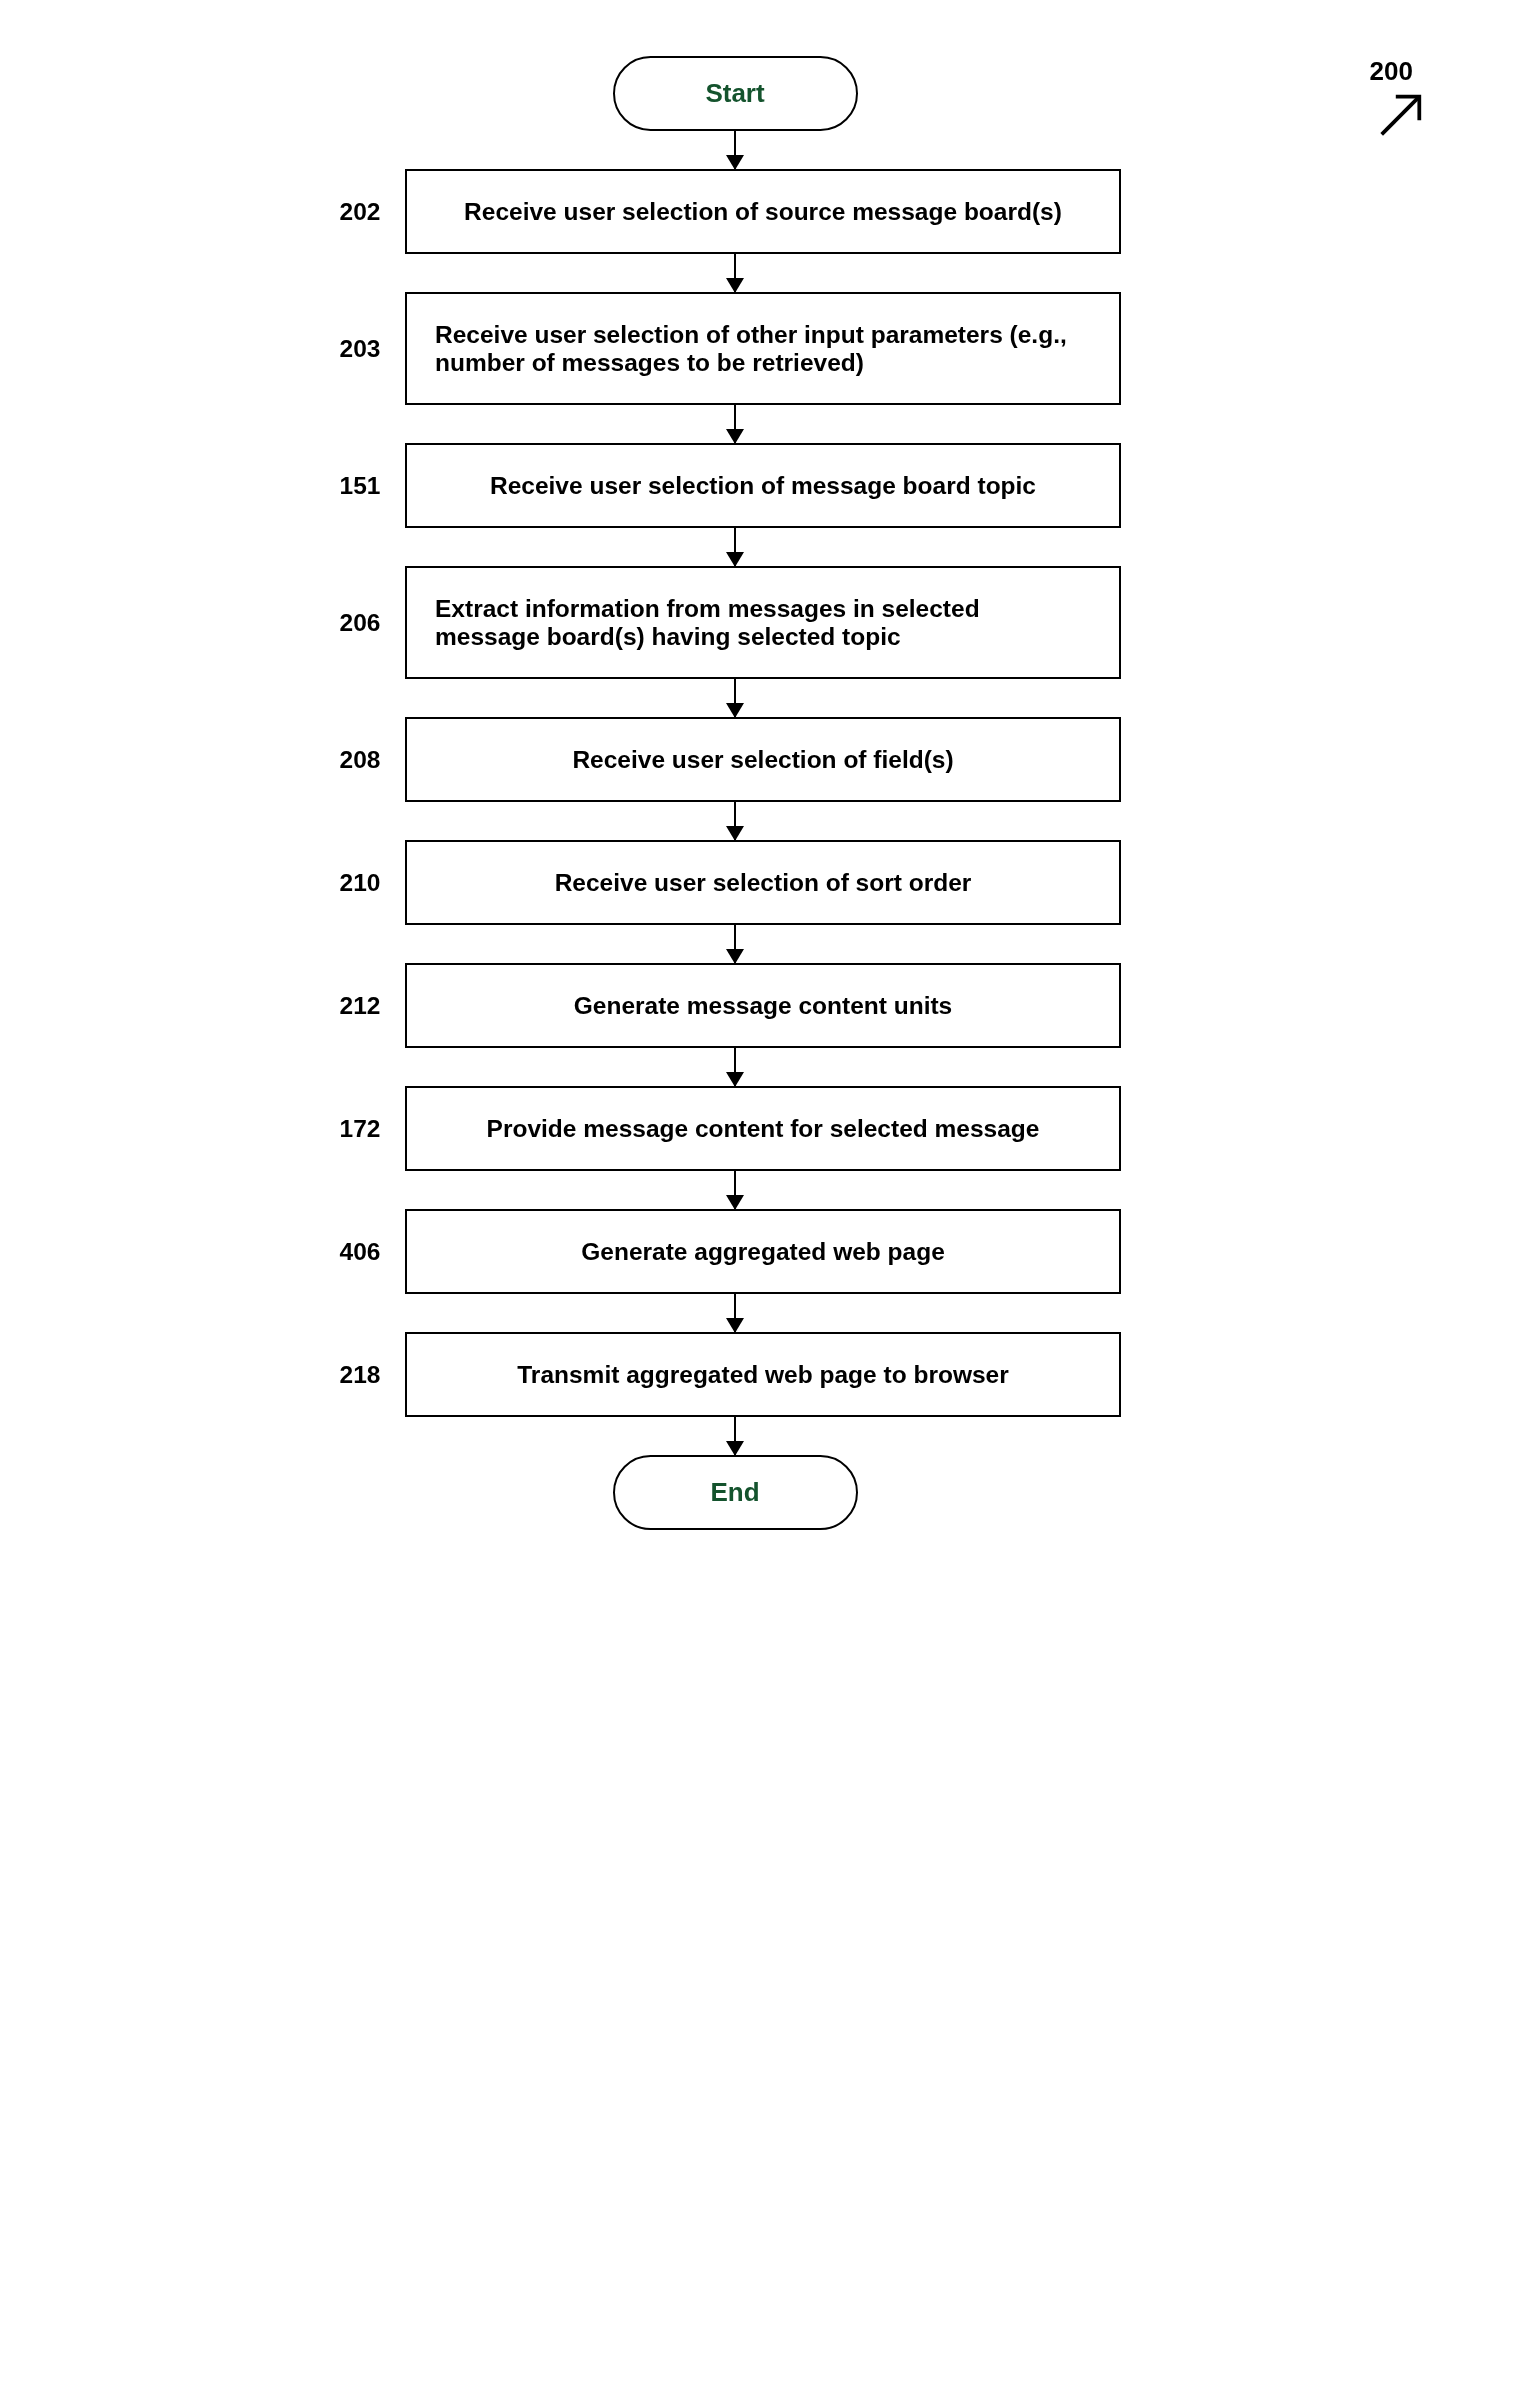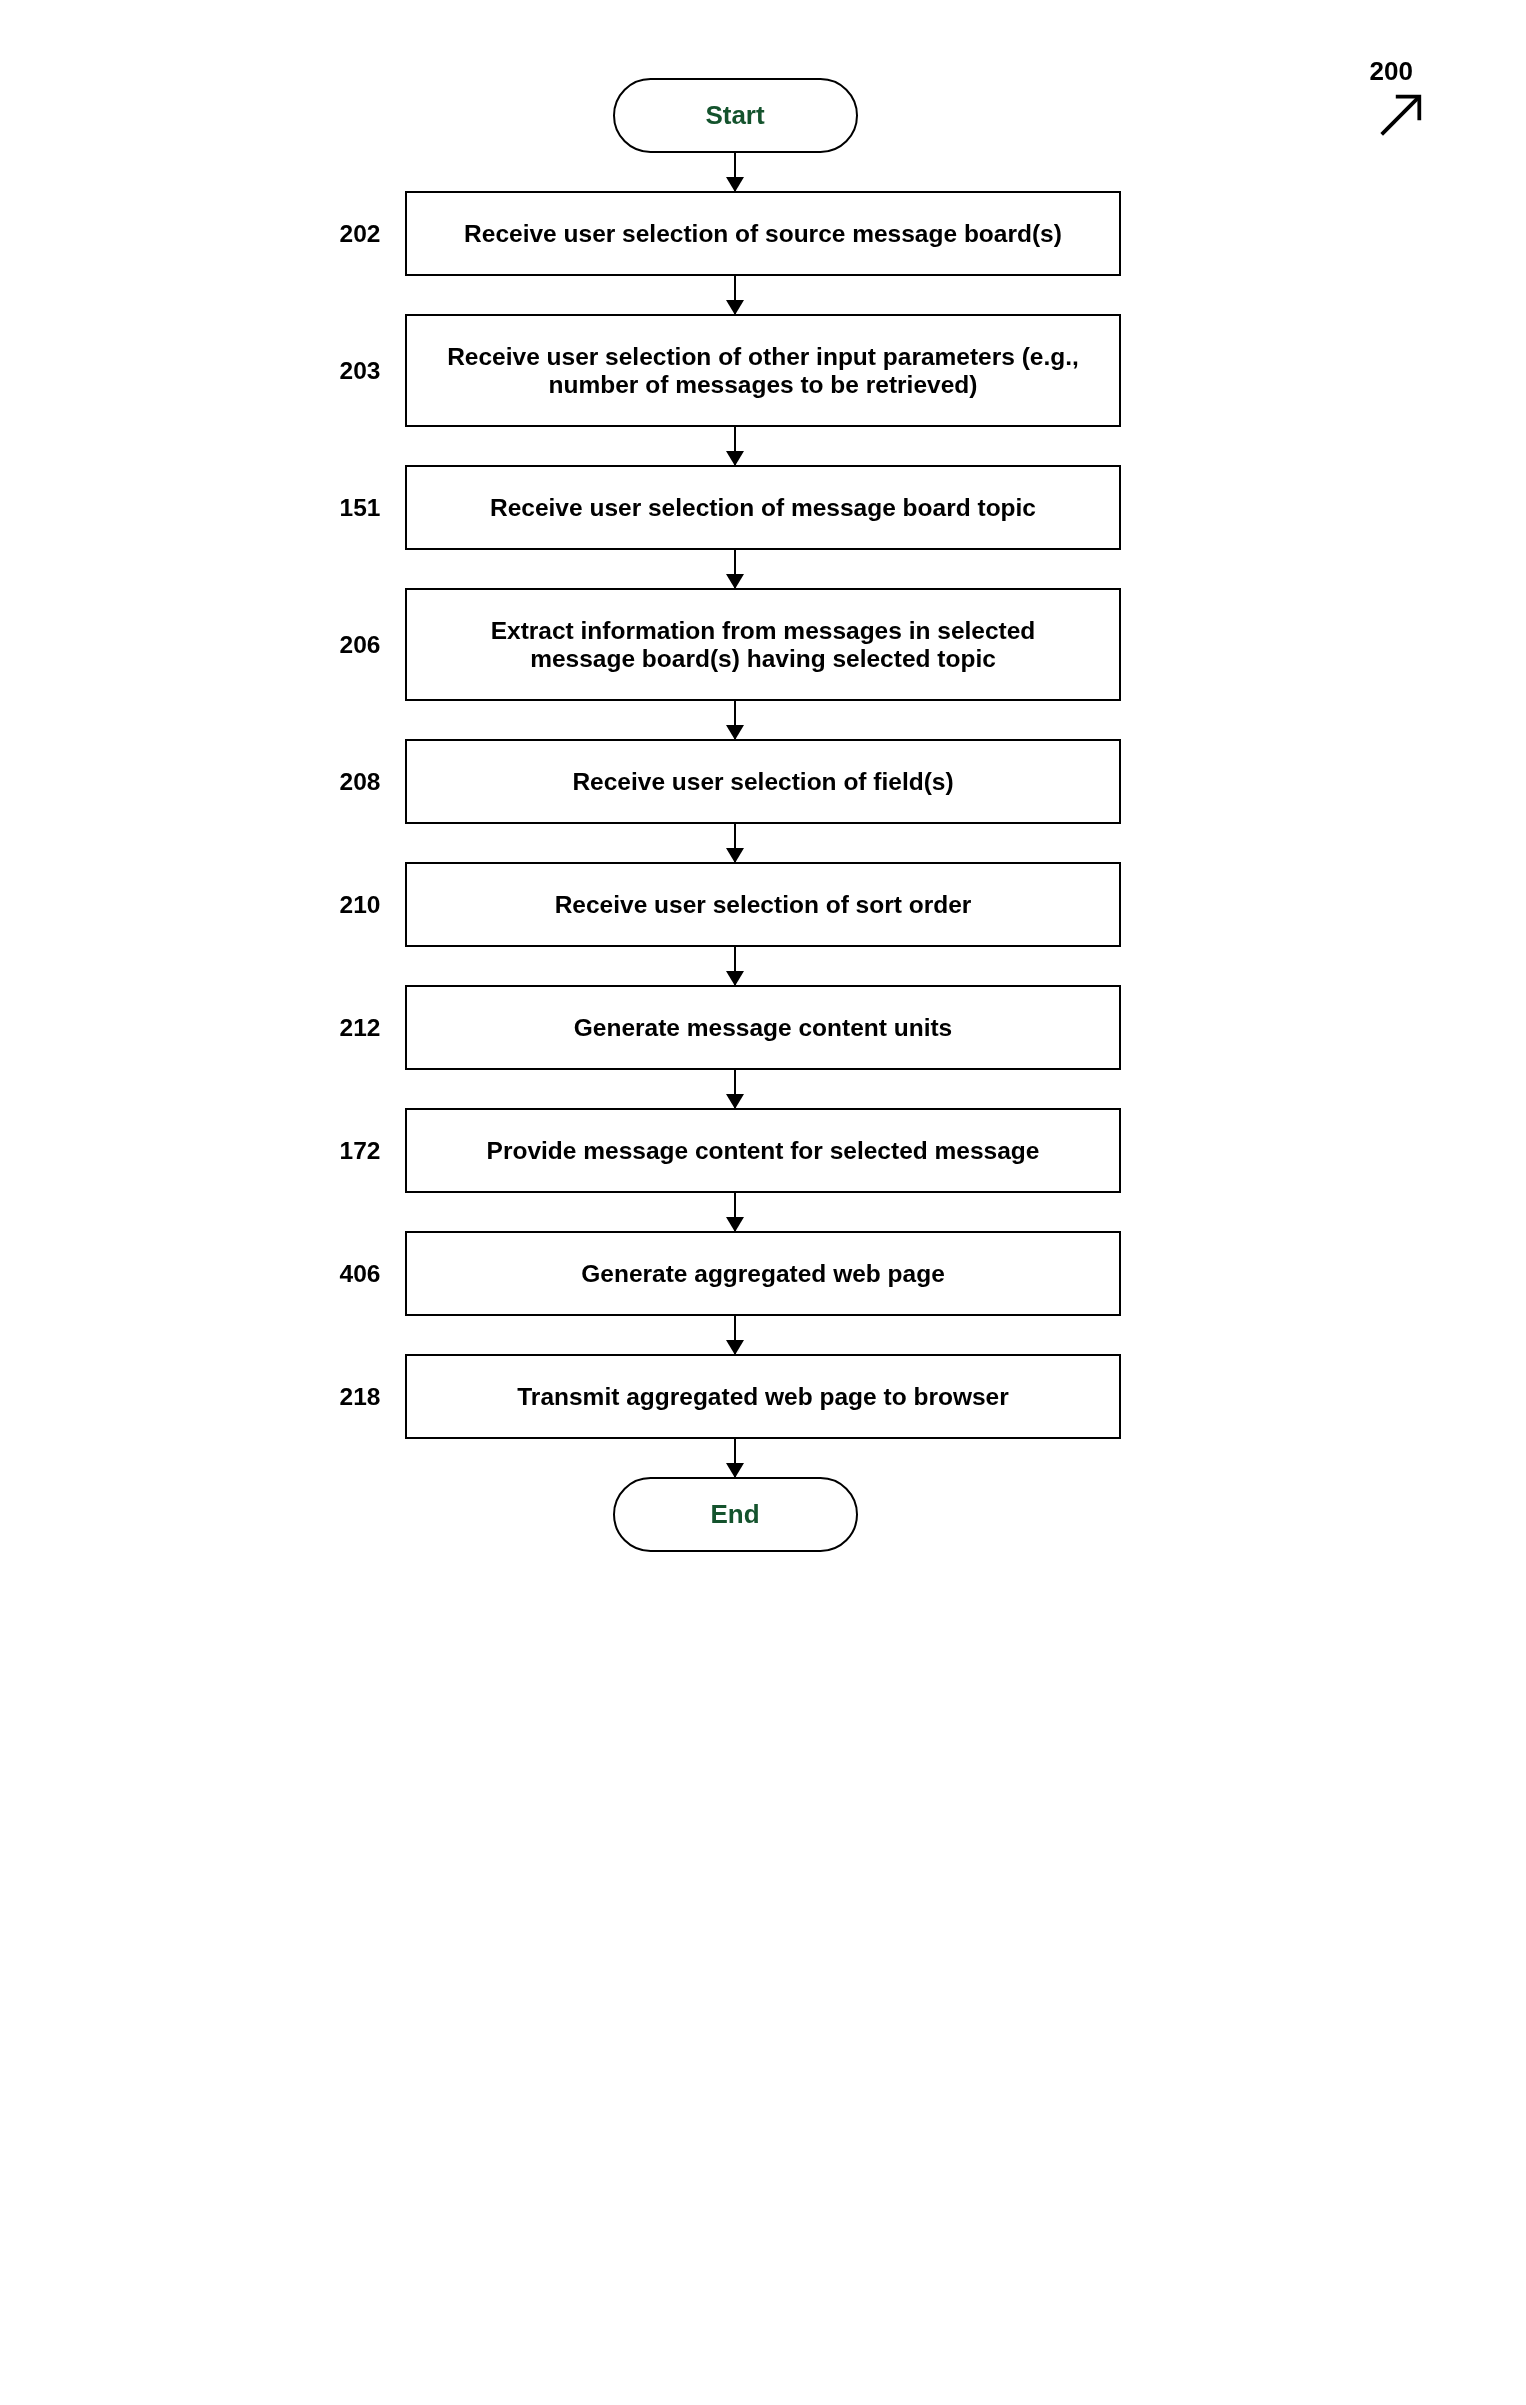--- a/index.html
+++ b/index.html
@@ -12,21 +12,21 @@
       overflow-x: hidden;
     }
 
     .diagram-container {
       position: relative;
       width: 1526px;
       min-height: 2406px;
       display: flex;
       flex-direction: column;
       align-items: center;
-      padding-top: 78px;
+      padding-top: 56px;
     }
 
     
     .figure-number {
       position: absolute;
       top: 56px;
       right: 113px;
       font-size: 26px;
       font-weight: bold;
       color: #000;
@@ -49,21 +49,21 @@
     }
 
     
     .rect-box {
       width: 716px;
       border: 2.8px solid #000;
       background: #fff;
       display: flex;
       align-items: center;
       justify-content: center;
-      text-align: center;
+      text-align: left;
       font-size: 24.5px;
       font-weight: bold;
       color: #000;
       padding: 19px 28px;
       position: relative;
       min-height: 85px;
     }
 
     
     .arrow-down {

